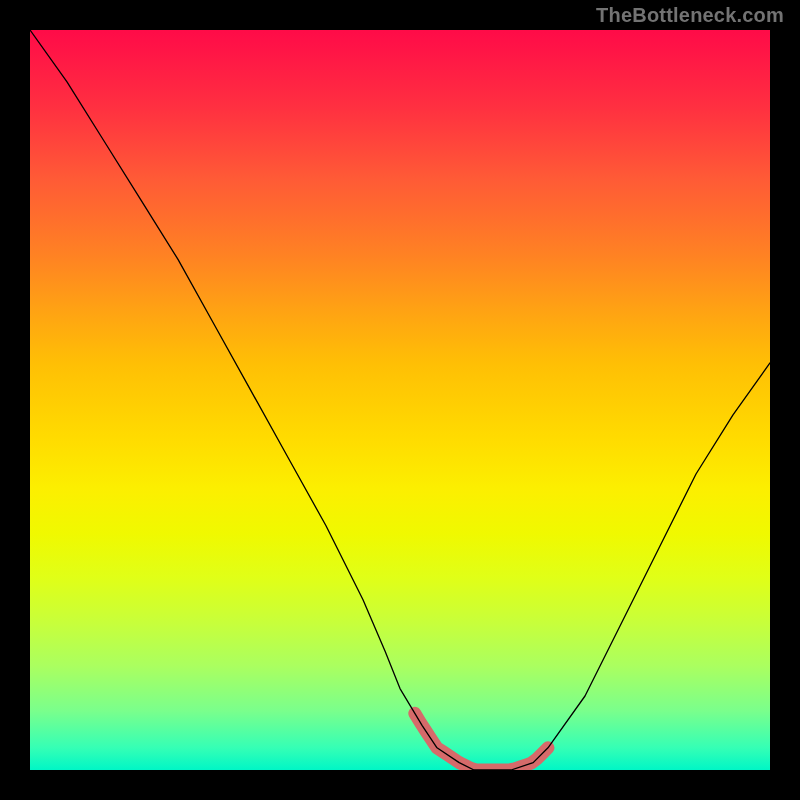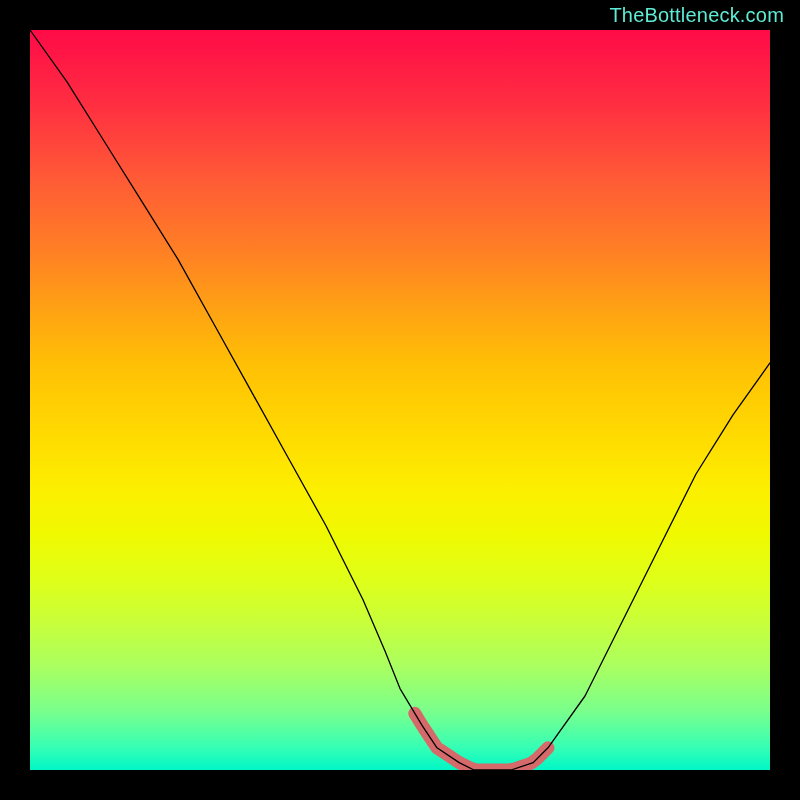--- a/index.html
+++ b/index.html
@@ -15,22 +15,22 @@
     position: relative;
     width: 800px;
     height: 800px;
     background: #000;
   }
   .watermark {
     position: absolute;
     top: 4px;
     right: 16px;
     font-size: 20px;
-    font-weight: 400;
-    color: #5eead4;
+    font-weight: 700;
+    color: #737373;
     letter-spacing: 0.2px;
     z-index: 10;
   }
   .plot-area {
     position: absolute;
     left: 30px;
     top: 30px;
     width: 740px;
     height: 740px;
   }

